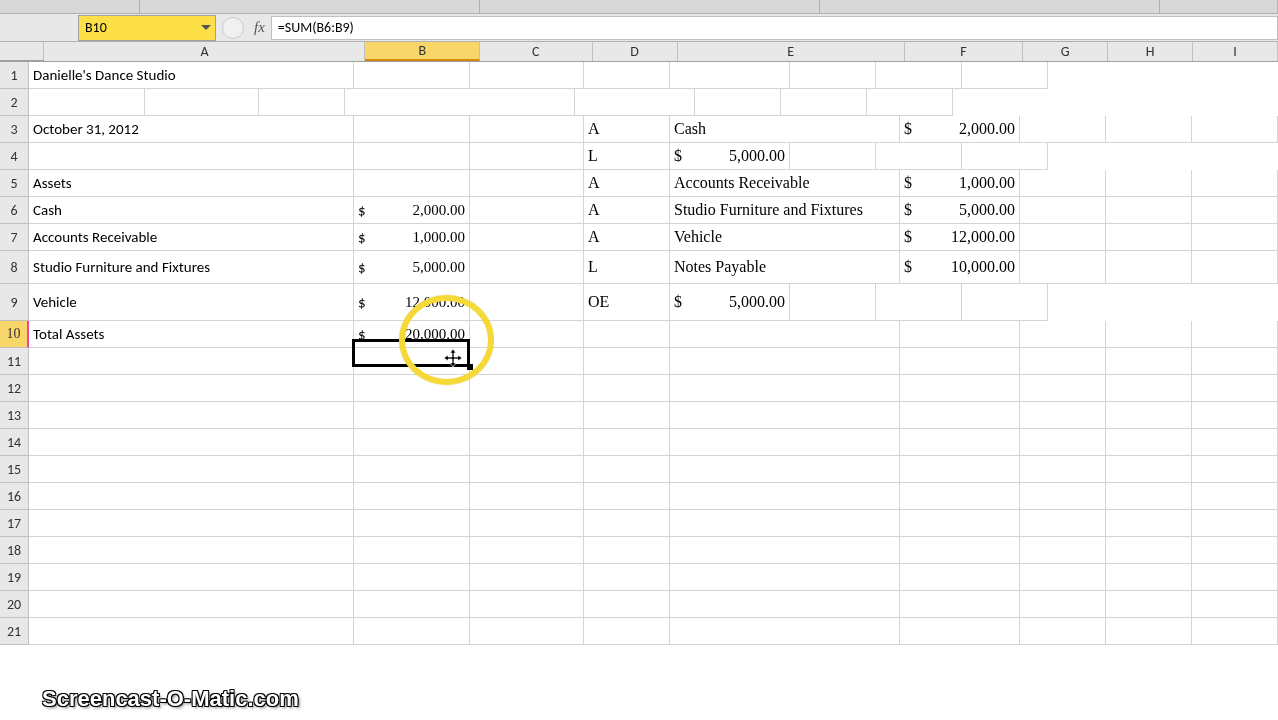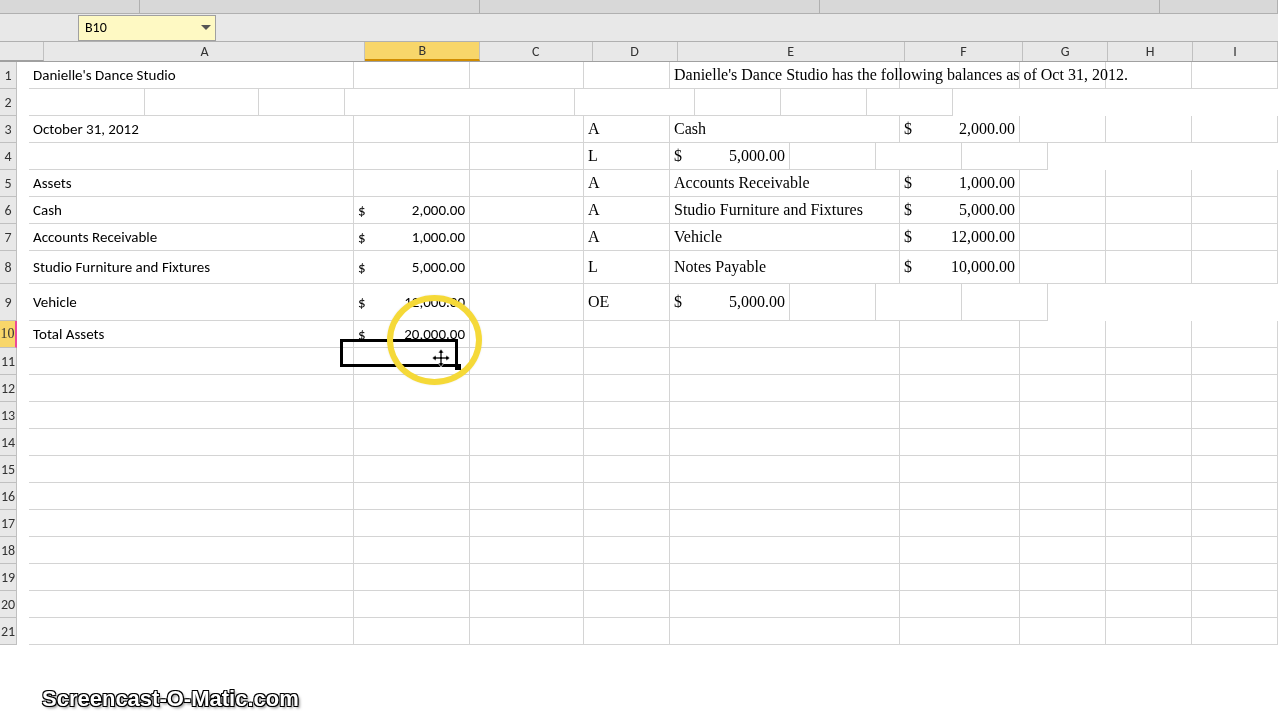--- a/index.html
+++ b/index.html
@@ -1,42 +1,42 @@
 <!DOCTYPE html>
 <html><head>
   <meta charset="utf-8">
   <style>
     * { margin: 0; padding: 0; box-sizing: border-box; }
     body { font-family: Calibri, Arial, sans-serif; font-size: 15px; background: #fff; overflow: hidden; width: 1278px; height: 720px; position: relative; }
     
     .formula-bar { display: flex; align-items: center; height: 28px; background: #e8e8e8; border-bottom: 1px solid #b0b0b0; }
-    .name-box { width: 138px; height: 26px; background: #fef9c3; border: 1px solid #a0a0a0; margin-left: 78px; display: flex; align-items: center; padding: 0 6px; font-size: 14px; position: relative; }
+    .name-box { width: 138px; height: 26px; background: #fde047; border: 1px solid #a0a0a0; margin-left: 78px; display: flex; align-items: center; padding: 0 6px; font-size: 14px; position: relative; }
     .name-box-dropdown { position: absolute; right: 2px; width: 14px; height: 14px; display:flex; align-items:center; justify-content:center; }
     .fx-area { display: flex; align-items: center; margin-left: 6px; flex: 1; }
     .fx-btn-group { display: flex; align-items: center; gap: 2px; margin-right: 4px; }
     .fx-icon { font-style: italic; font-family: 'Times New Roman', serif; font-size: 15px; color: #555; padding: 0 6px; }
     .formula-input { flex: 1; height: 24px; background: #fff; border: 1px solid #c0c0c0; padding: 0 6px; font-size: 14px; display: flex; align-items: center; }
     
     .grid-wrapper { position: relative; }
     .col-headers { display: flex; height: 20px; background: #e8e8e8; border-bottom: 1px solid #a0a0a0; }
     .corner-cell { width: 45px; background: #e8e8e8; border-right: 1px solid #c0c0c0; border-bottom: 1px solid #a0a0a0; }
     .col-header { text-align: center; font-size: 14px; color: #333; border-right: 1px solid #c0c0c0; display: flex; align-items: center; justify-content: center; background: #e8e8e8; }
     .col-header.active { background: #f8d66a; border-bottom: 2px solid #d08c00; }
     
     .grid-body { display: flex; }
     .row-headers { width: 45px; background: #e8e8e8; }
     .row-header { height: 27px; text-align: center; font-size: 14px; color: #333; border-right: 1px solid #c0c0c0; border-bottom: 1px solid #c0c0c0; display: flex; align-items: center; justify-content: center; background: #e8e8e8; }
     .row-header.active { background: #f8d66a; border-right: 2px solid #ec4899; font-family: Liberation Serif, serif; }
     
     .cells { position: relative; flex: 1; }
-    .row { display: flex; height: 27px; padding-left: 12px; }
+    .row { display: flex; height: 27px; }
     .cell { border-right: 1px solid #d4d4d4; border-bottom: 1px solid #d4d4d4; padding: 2px 4px; font-size: 15px; display: flex; align-items: center; overflow: hidden; white-space: nowrap; }
     .currency { justify-content: space-between; }
     .currency .sym { margin-right: 2px; }
-    .currency .amt { text-align: right; flex: 1; }
+    .currency .amt { text-align: right; flex: 1; font-family: Liberation Serif, serif; }
     .serif { font-family: 'Times New Roman', serif; font-size: 16px; }
     
     .col-A { width: 325px; }
     .col-B { width: 116px; }
     .col-C { width: 114px; }
     .col-D { width: 86px; }
     .col-E { width: 230px; }
     .col-F { width: 120px; }
     .col-G { width: 86px; }
     .col-H { width: 86px; }
@@ -71,20 +71,29 @@
 </div>
 
 <div class="formula-bar">
   <div class="name-box">
     <span>B10</span>
     <span class="name-box-dropdown">
       <svg width="10" height="6" viewBox="0 0 10 6">
           <path d="M0 0 L5 5 L10 0 Z" fill="#555"></path>
         </svg>
     </span>
+  </div>
+  <div class="fx-area">
+    <div class="fx-btn-group">
+      <span style="width:22px; height:22px; border:1px solid #ccc; border-radius:11px; background:#f0f0f0; display:inline-block;"></span>
+    </div>
+    <span class="fx-icon">fx</span>
+    <div class="formula-input">
+      <span>=SUM(B6:B9)</span>
+    </div>
   </div>
 </div>
 
 <div class="grid-wrapper">
   <div class="col-headers">
     <div class="corner-cell"></div>
     <div class="col-header col-A">A</div>
     <div class="col-header col-B active">B</div>
     <div class="col-header col-C">C</div>
     <div class="col-header col-D">D</div>
@@ -120,23 +129,20 @@
       <div class="row-header">21</div>
     </div>
 
     <div class="cells">
 
       <div class="row">
         <div class="cell col-A">Danielle's Dance Studio</div>
         <div class="cell col-B"></div>
         <div class="cell col-C"></div>
         <div class="cell col-D"></div>
-        <div class="cell col-E serif" style="overflow:visible; position:relative;">
-          <span class="long-text">Danielle's Dance Studio has the following balances as of Oct 31, 2012.</span>
-        </div>
         <div class="cell col-F"></div>
         <div class="cell col-G"></div>
         <div class="cell col-H"></div>
         <div class="cell col-I"></div>
       </div>
 
       <div class="row">
         <div class="cell col-B"></div>
         <div class="cell col-C"></div>
         <div class="cell col-D"></div>

